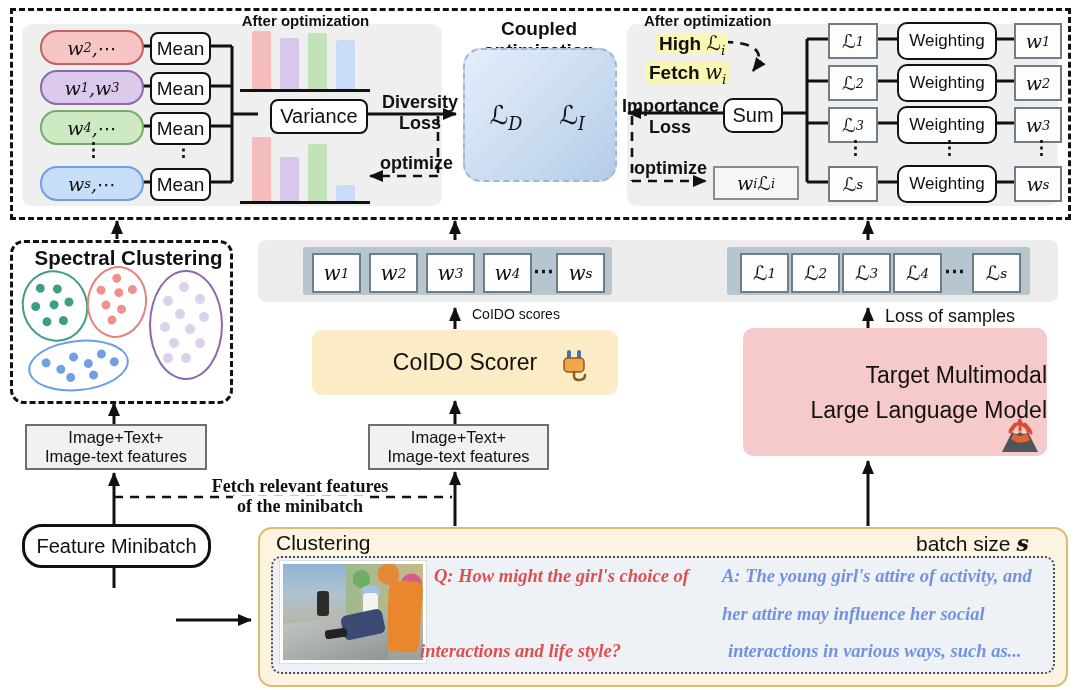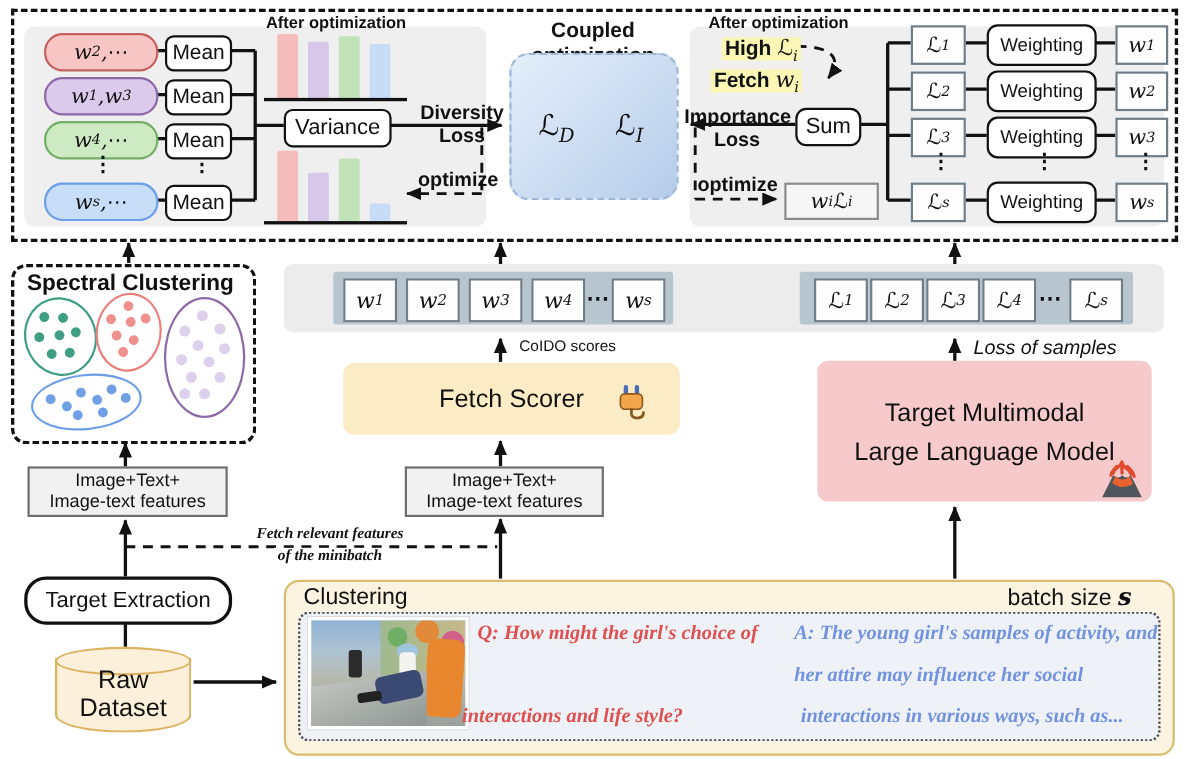--- a/index.html
+++ b/index.html
@@ -36,21 +36,21 @@
   
   .coupled{position:absolute;z-index:3;background:linear-gradient(135deg,#e4eefa 0%,#cbdcf1 55%,#b4cce9 100%);
            border:2.5px dashed #9fb6d6;border-radius:18px;}
   .mark{background:#fbf6b4;padding:0 3px;}
   
   .band{position:absolute;background:#ececec;border-radius:8px;z-index:1;}
   .strip{position:absolute;background:#b7c5cf;border-radius:3px;z-index:2;}
   
   .scorer{position:absolute;z-index:3;background:#fcecc6;border-radius:10px;
           display:flex;align-items:center;justify-content:center;font-size:23px;font-weight:500;}
-  .mllm{position:absolute;z-index:3;background:#f6caca;border-radius:10px;font-size:23px;font-weight:500;}
+  .mllm{position:absolute;z-index:3;background:#f6caca;border-radius:10px;font-size:23px;font-weight:500;text-align:right;}
   .featbox{position:absolute;z-index:3;background:#f1f1f1;border:2.5px solid #6e6e6e;
            font-size:16.5px;line-height:19px;text-align:center;display:flex;flex-direction:column;justify-content:center;}
   .fepill{position:absolute;z-index:3;background:#fff;border:3px solid #111;border-radius:20px;
           display:flex;align-items:center;justify-content:center;font-size:20px;}
   
   .spectral{position:absolute;border:3px dashed #111;border-radius:14px;z-index:1;background:#fff;}
   .ell{position:absolute;border-radius:50%;}
   .dot{position:absolute;border-radius:50%;}
   
   .mbatch{position:absolute;z-index:3;background:#fdf3e1;border:2.5px solid #d9bc6e;border-radius:14px;}
@@ -174,21 +174,21 @@
   <div class="bbox" style="left:150px;top:168px;width:57px;height:29px;">Mean</div>
 
   <div class="chart" style="left:240px;top:28px;width:130px;height:64px;">
     <div class="bar" style="left: 12px; height: 58px; background: rgb(244, 189, 188);"></div>
     <div class="bar" style="left: 40px; height: 51px; background: rgb(215, 200, 233);"></div>
     <div class="bar" style="left: 68px; height: 56px; background: rgb(194, 226, 186);"></div>
     <div class="bar" style="left: 96px; height: 49px; background: rgb(200, 220, 248);"></div>
     <div class="baseline"></div>
   </div>
 
-  <div class="bbox" style="left:258px;top:99px;width:94px;height:31px;font-size:20px;">Variance</div>
+  <div class="bbox" style="left:270px;top:99px;width:94px;height:31px;font-size:20px;">Variance</div>
 
   <div class="chart" style="left:240px;top:134px;width:130px;height:70px;">
     <div class="bar" style="left: 12px; height: 64px; background: rgb(244, 189, 188);"></div>
     <div class="bar" style="left: 40px; height: 44px; background: rgb(215, 200, 233);"></div>
     <div class="bar" style="left: 68px; height: 57px; background: rgb(194, 226, 186);"></div>
     <div class="bar" style="left: 96px; height: 16px; background: rgb(200, 220, 248);"></div>
     <div class="baseline"></div>
   </div>
 
   <div class="lbl bold ctr" style="left:376px;top:92px;width:88px;font-size:18px;line-height:21px;">
@@ -302,43 +302,43 @@
       <span>ℒ</span>
       <sub>4</sub>
     </div>
   <div class="lbl bold" style="left:944px;top:259px;font-size:21px;z-index:3;">⋯</div>
   <div class="gbox tok" style="left:972px;top:253px;width:45px;height:36px;">
       <span>ℒ</span>
       <sub>s</sub>
     </div>
 
   <div class="lbl" style="left:472px;top:306px;font-size:14px;">CoIDO scores</div>
-  <div class="lbl" style="left:885px;top:306px;font-size:18px;font-style:italic;">Loss of samples</div>
+  <div class="lbl" style="left:885px;top:306px;font-size:18px;">Loss of samples</div>
 
   <div class="scorer" style="left:312px;top:330px;width:306px;height:65px;">
-    <span>Fetch Scorer</span>
+    <span>CoIDO Scorer</span>
   </div>
   <svg class="abs z3" style="left:558px;top:348px;" width="36" height="36" viewBox="0 0 36 36">
     <path d="M11,4 V11 M21,4 V11" stroke="#4a6fb5" stroke-width="4" fill="none" stroke-linecap="round"></path>
     <rect x="6" y="10" width="20" height="14" rx="4" fill="#f2a649" stroke="#8a5a20" stroke-width="1.5"></rect>
     <path d="M16,24 V28 Q16,32 21,32 Q27,32 27,27" stroke="#8a5a20" stroke-width="2.5" fill="none" stroke-linecap="round"></path>
   </svg>
 
   <div class="mllm ctr" style="left:743px;top:328px;width:304px;height:128px;">
     <div style="margin-top:34px;">Target Multimodal</div>
     <div style="margin-top:8px;">Large Language Model</div>
   </div>
   <svg class="abs z3" style="left:998px;top:416px;" width="44" height="38" viewBox="0 0 44 38">
     <path d="M22,4 C20,10 16,8 14,14 M22,5 C24,11 29,9 30,15 M22,6 V14 M17,8 C15,12 13,11 12,16 M27,8 C30,12 32,12 33,17" stroke="#e04a2f" stroke-width="3" fill="none" stroke-linecap="round"></path>
     <path d="M14,16 L4,36 H40 L30,16 Q26,20 22,16 Q19,20 14,16 Z" fill="#4e555b"></path>
     <path d="M16,17 Q22,23 29,17 L32,24 Q22,30 13,23 Z" fill="#e8622f"></path>
   </svg>
 
   <div class="spectral" style="left:10px;top:240px;width:217px;height:158px;"></div>
-  <div class="lbl bold ctr z3" style="left:14px;top:246px;width:209px;font-size:20.5px;">Spectral Clustering</div>
+  <div class="lbl bold ctr z3" style="left:24px;top:246px;width:209px;font-size:20.5px;">Spectral Clustering</div>
   <div class="ell z3" style="left:22px;top:270px;width:62px;height:68px;border:2.5px solid #3d9e83;transform:rotate(-18deg);">
     <span class="dot" style="left:18px;top:8px;width:9px;height:9px;background:#3d9e83;"></span>
     <span class="dot" style="left:34px;top:14px;width:9px;height:9px;background:#3d9e83;"></span>
     <span class="dot" style="left:8px;top:24px;width:9px;height:9px;background:#3d9e83;"></span>
     <span class="dot" style="left:26px;top:28px;width:9px;height:9px;background:#3d9e83;"></span>
     <span class="dot" style="left:41px;top:30px;width:9px;height:9px;background:#3d9e83;"></span>
     <span class="dot" style="left:14px;top:42px;width:9px;height:9px;background:#3d9e83;"></span>
     <span class="dot" style="left:30px;top:46px;width:9px;height:9px;background:#3d9e83;"></span>
   </div>
   <div class="ell z3" style="left:87px;top:266px;width:56px;height:68px;border:2.5px solid #e9807c;transform:rotate(8deg);">
@@ -375,29 +375,24 @@
   </div>
 
   <div class="featbox" style="left:25px;top:424px;width:178px;height:42px;">
     <span>Image+Text+</span>
       <span>Image-text features</span>
   </div>
   <div class="featbox" style="left:368px;top:424px;width:177px;height:42px;">
     <span>Image+Text+</span>
       <span>Image-text features</span>
   </div>
-  <div class="lbl ctr" style="left:160px;top:476px;width:280px;font-style:italic;font-weight:700;font-size:14px;line-height:20px;font-family:'Liberation Serif',serif;">
+  <div class="lbl ctr" style="left:160px;top:476px;width:280px;font-weight:700;font-size:18px;line-height:20px;font-family:'Liberation Serif',serif;">
     <span>Fetch relevant features</span><br><span style="background:#fff;position:relative;z-index:3;padding:0 4px;">of the minibatch</span>
   </div>
-  <div class="fepill" style="left:22px;top:524px;width:183px;height:38px;">Target Extraction</div>
-  <div class="cyl" style="left:50px;top:588px;width:124px;height:78px;">
-    <div class="body"></div>
-      <div class="top"></div>
-    <div class="txt"><span>Raw</span><br><span>Dataset</span></div>
-  </div>
+  <div class="fepill" style="left:22px;top:524px;width:183px;height:38px;">Feature Minibatch</div>
 
   <div class="mbatch" style="left:258px;top:527px;width:806px;height:156px;"></div>
   <div class="lbl z3" style="left:276px;top:531px;font-size:21px;">Clustering</div>
   <div class="lbl z3" style="left:916px;top:530px;font-size:21px;">
     <span>batch size </span><b class="tok" style="font-size:22px;">s</b>
   </div>
   <div class="mbinner" style="left:271px;top:556px;width:780px;height:114px;"></div>
 
   <div class="photo" style="left:280px;top:561px;width:140px;height:96px;">
     <div class="scene">
@@ -411,17 +406,17 @@
       <span class="s" style="left:24%;top:28%;width:9%;height:26%;background:#2b2b2b;border-radius:3px;"></span>
       <span class="s" style="left:56%;top:22%;width:13%;height:13%;background:#9ec4de;border-radius:50% 50% 40% 40%;"></span>
       <span class="s" style="left:57%;top:30%;width:11%;height:26%;background:#f3f3ef;border-radius:4px;"></span>
       <span class="s" style="left:42%;top:50%;width:30%;height:26%;background:#3b4a73;border-radius:6px;transform:rotate(-12deg);"></span>
       <span class="s" style="left:30%;top:68%;width:16%;height:9%;background:#222;border-radius:3px;transform:rotate(-8deg);"></span>
     </div>
   </div>
 
   <div class="qa qtext" style="left:434px;top:566px;">Q:  How might the girl's choice of</div>
   <div class="qa qtext" style="left:420px;top:641px;">interactions and life style?</div>
-  <div class="qa atext" style="left:722px;top:566px;">A: The young girl's samples of activity, and</div>
+  <div class="qa atext" style="left:722px;top:566px;">A: The young girl's attire of activity, and</div>
   <div class="qa atext" style="left:722px;top:604px;">her attire may influence her social</div>
   <div class="qa atext" style="left:728px;top:641px;">interactions in various ways, such as...</div>
 
 </div>
 
 </body></html>

